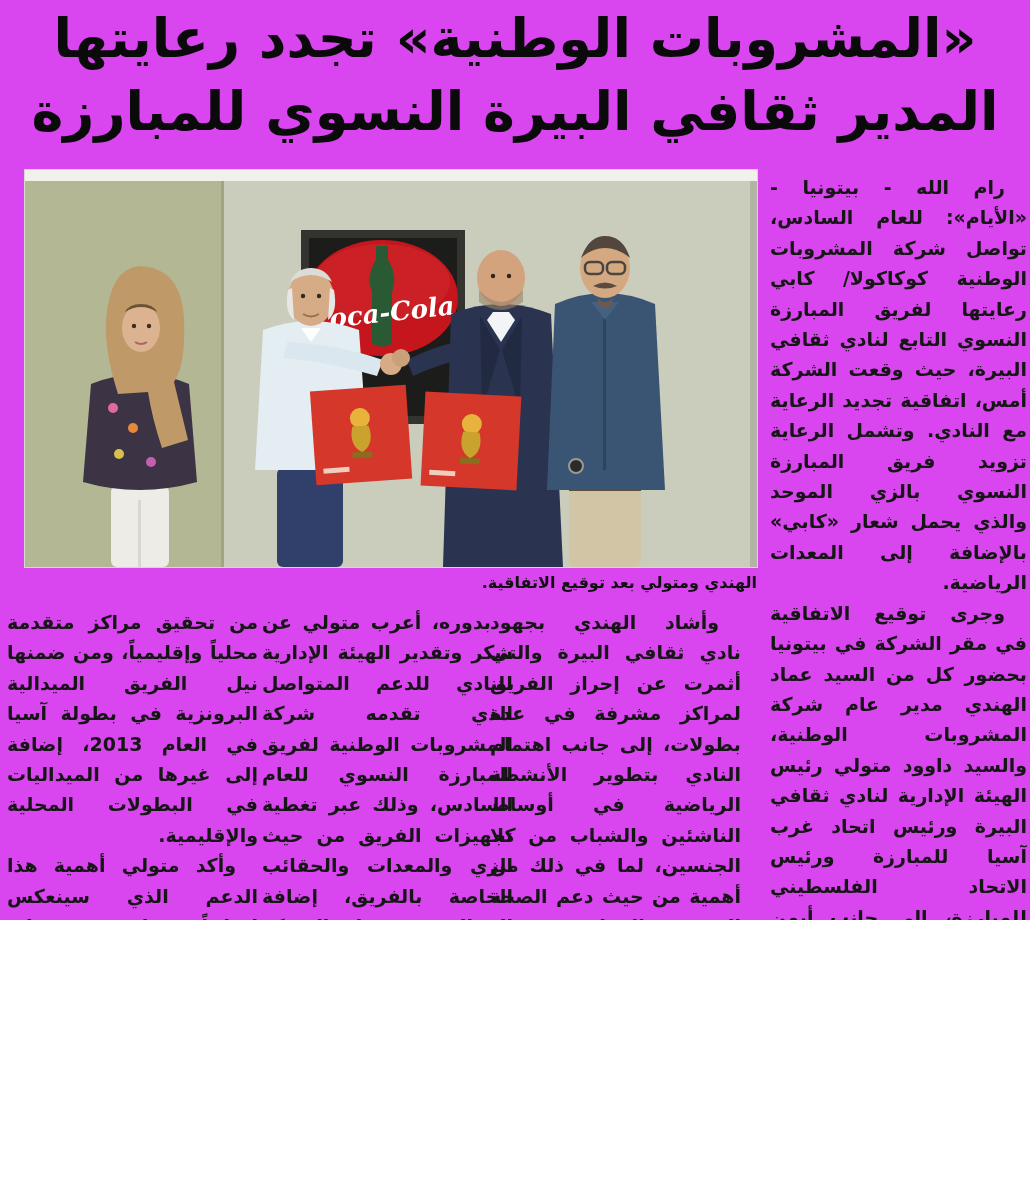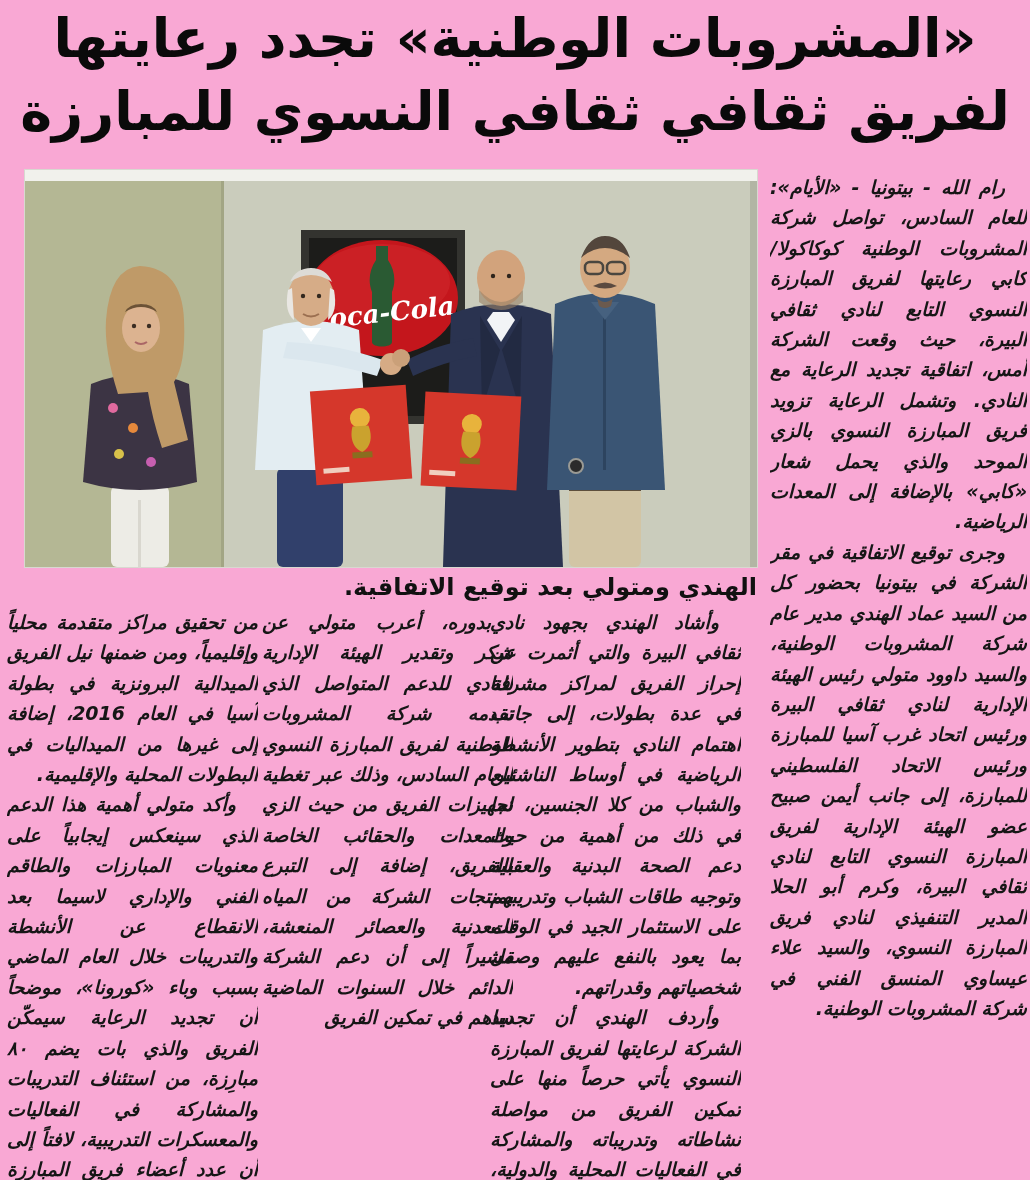--- a/index.html
+++ b/index.html
@@ -1,63 +1,63 @@
 <!DOCTYPE html>
 <html lang="ar" dir="rtl"><head>
 <meta charset="utf-8">
 <style>
   html,body{margin:0;padding:0;background:#ffffff;}
   .page{
-    position:relative;width:1030px;height:1180px;overflow:hidden;
-    background:#f9a8d4;direction:rtl;
+    position:relative;width:1030px;height:920px;overflow:hidden;
+    background:#d946ef;direction:rtl;
     font-family:"DejaVu Sans","Liberation Sans",sans-serif;
   }
   
   .headline{
     position:absolute;top:2px;left:0;right:0;text-align:center;
     color:#0a0a0a;font-weight:900;font-size:54px;line-height:73px;
     letter-spacing:-1px;
   }
   
   .photo{
     position:absolute;left:25px;top:170px;width:732px;height:397px;
     background:#c3c6ab;outline:1px solid #d8d8d0;
   }
   .photo svg{display:block;width:732px;height:397px;}
   
   .caption{
     position:absolute;left:25px;top:573px;width:732px;
-    text-align:right;font-weight:bold;font-size:24px;color:#111;
+    text-align:right;font-weight:bold;font-size:16px;color:#111;
   }
   
   .col{
     position:absolute;overflow:hidden;color:#161616;
     font-size:19px;line-height:30.4px;font-weight:bold;
-    text-align:justify;text-align-last:right;font-style:italic;
+    text-align:justify;text-align-last:right;
   }
   .col p{margin:0;padding:0;text-indent:22px;}
   .col p.no-indent{text-indent:0;}
   #col-1{left:770px;top:172px;width:257px;height:1014px;}
   #col-2{left:490px;top:607px;width:251px;height:579px;}
   #col-3{left:262px;top:607px;width:251px;height:579px;}
   #col-4{left:7px;top:607px;width:251px;height:579px;}
   
   .bottom-bar{
     position:absolute;left:25px;top:1191px;width:995px;height:5px;
     background:#bdc9c7;border-top:2px solid #8ea6a4;border-radius:2px;
   }
 </style>
 </head>
 <body>
 
 <div class="page">
 
   <div class="headline">
     <div>«المشروبات الوطنية» تجدد رعايتها</div>
-    <div>لفريق ثقافي ثقافي النسوي للمبارزة</div>
+    <div>المدير ثقافي البيرة النسوي للمبارزة</div>
   </div>
 
   <div class="photo">
     <svg viewBox="0 0 732 397" preserveAspectRatio="none">
 
       <rect x="0" y="0" width="732" height="397" fill="#c6c9b6"></rect>
       <rect x="0" y="0" width="197" height="397" fill="#b4b794"></rect>
       <rect x="197" y="0" width="528" height="397" fill="#caccbc"></rect>
       <rect x="725" y="0" width="7" height="397" fill="#b2b5a4"></rect>
       <rect x="196" y="0" width="3" height="397" fill="#a2a584"></rect>
@@ -165,19 +165,19 @@
   <div class="col" id="col-2">
     <p>وأشاد الهندي بجهود نادي ثقافي البيرة والتي أثمرت عن إحراز الفريق لمراكز مشرفة في عدة بطولات، إلى جانب اهتمام النادي بتطوير الأنشطة الرياضية في أوساط الناشئين والشباب من كلا الجنسين، لما في ذلك من أهمية من حيث دعم الصحة البدنية والعقلية وتوجيه طاقات الشباب وتدريبهم على الاستثمار الجيد في الوقت بما يعود بالنفع عليهم وصقل شخصياتهم وقدراتهم.</p>
     <p>وأردف الهندي أن تجديد الشركة لرعايتها لفريق المبارزة النسوي يأتي حرصاً منها على تمكين الفريق من مواصلة نشاطاته وتدريباته والمشاركة في الفعاليات المحلية والدولية، كما يأتي ذلك بعد تأثر المجتمع عامة وقطاع</p>
   </div>
 
   <div class="col" id="col-3">
     <p>بدوره، أعرب متولي عن شكر وتقدير الهيئة الإدارية للنادي للدعم المتواصل الذي تقدمه شركة المشروبات الوطنية لفريق المبارزة النسوي للعام السادس، وذلك عبر تغطية تجهيزات الفريق من حيث الزي والمعدات والحقائب الخاصة بالفريق، إضافة إلى التبرع بمنتجات الشركة من المياه المعدنية والعصائر المنعشة، مشيراً إلى أن دعم الشركة الدائم خلال السنوات الماضية ساهم في تمكين الفريق</p>
   </div>
 
   <div class="col" id="col-4">
-    <p class="no-indent">من تحقيق مراكز متقدمة محلياً وإقليمياً، ومن ضمنها نيل الفريق الميدالية البرونزية في بطولة آسيا في العام 2016، إضافة إلى غيرها من الميداليات في البطولات المحلية والإقليمية.</p>
+    <p class="no-indent">من تحقيق مراكز متقدمة محلياً وإقليمياً، ومن ضمنها نيل الفريق الميدالية البرونزية في بطولة آسيا في العام 2013، إضافة إلى غيرها من الميداليات في البطولات المحلية والإقليمية.</p>
     <p>وأكد متولي أهمية هذا الدعم الذي سينعكس إيجابياً على معنويات المبارزات والطاقم الفني والإداري لاسيما بعد الانقطاع عن الأنشطة والتدريبات خلال العام الماضي بسبب وباء «كورونا»، موضحاً أن تجديد الرعاية سيمكّن الفريق والذي بات يضم ٨٠ مبارِزة، من استئناف التدريبات والمشاركة في الفعاليات والمعسكرات التدريبية، لافتاً إلى أن عدد أعضاء فريق المبارزة للذكور والإناث وصل إلى ٢٠٠ مبارز ومبارزة.</p>
   </div>
 
   <div class="bottom-bar"></div>
 
 </div>
 
 </body></html>

